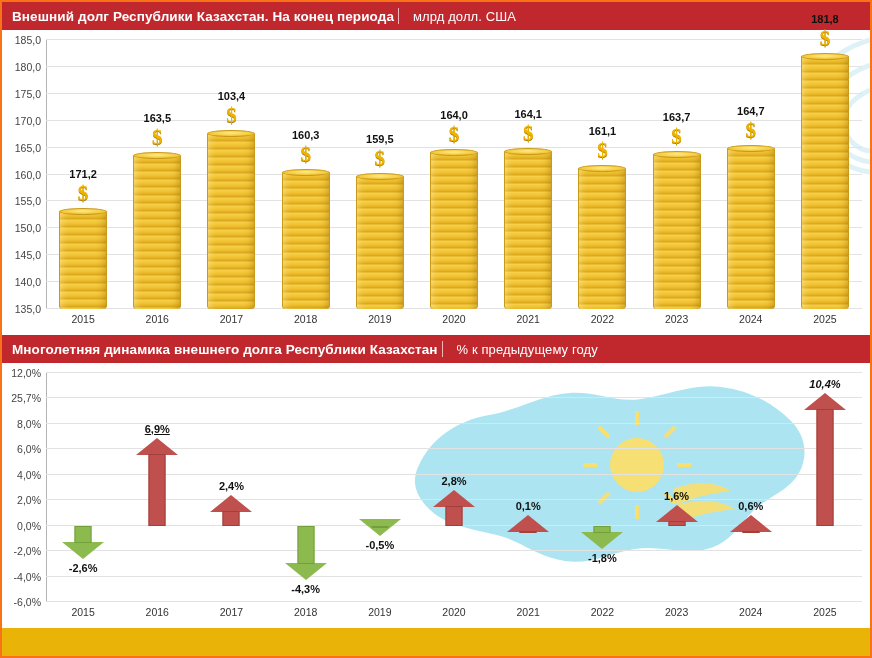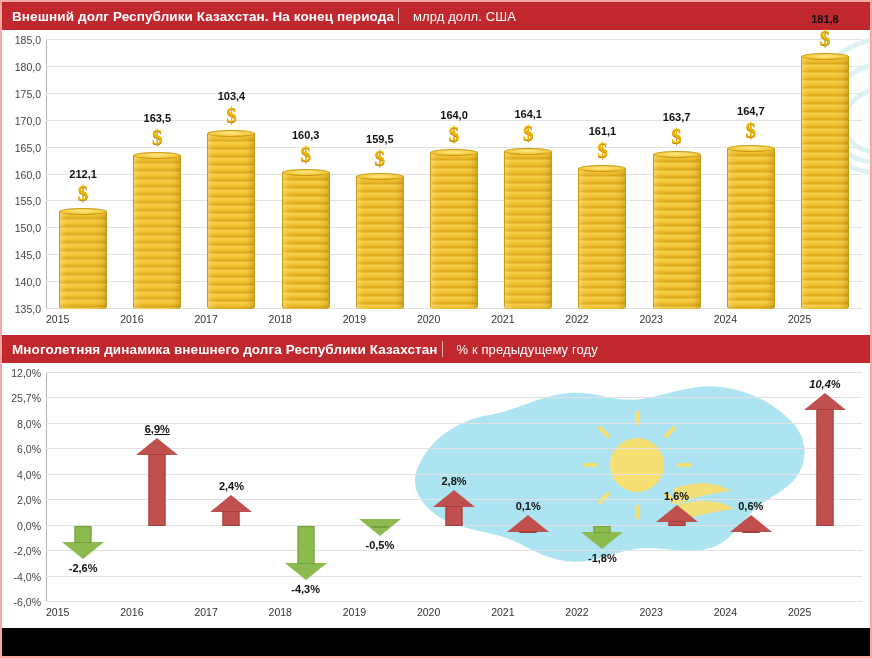--- a/index.html
+++ b/index.html
@@ -5,23 +5,23 @@
   html,body{margin:0;padding:0;}
   body{
     width:872px;height:658px;
     background:#ffffff;
     font-family:"Liberation Sans", sans-serif;
     overflow:hidden;
     position:relative;
   }
   .page{
     position:absolute;inset:0;
-    border:2px solid #fca5a5;
+    border:2px solid #f97316;
     box-sizing:border-box;
-    background:#000000;
+    background:#eab308;
   }
 
   
   .band{
     background:#c0282d;
     color:#fff;
     height:28px;
     display:flex;
     align-items:center;
     padding:0 10px;
@@ -79,20 +79,21 @@
   }
   .xlabels{
     position:absolute;
     left:44px;right:8px;
     bottom:4px;
     display:flex;
     height:18px;
   }
   .xlabels div{
     flex:1;
+    text-align:center;
     font-size:10.5px;
     color:#333;
   }
 
   
   .cols{
     position:absolute;inset:0;
     display:flex;
     align-items:flex-end;
   }
@@ -281,21 +282,21 @@
             <span class="axis-y-label">180,0</span>
           </div>
           <div class="gridline" style="bottom: 100%; margin-top: 26px;">
             <span class="axis-y-label">185,0</span>
           </div>
         </div>
       <div class="cols" id="c1cols">
           <div class="col">
             <div class="stack" style="height: 36%;"></div>
             <div class="dollar" style="bottom: calc(36% + 6px);">$</div>
-            <div class="vlabel" style="bottom: calc(36% + 32px);">212,1</div>
+            <div class="vlabel" style="bottom: calc(36% + 32px);">171,2</div>
           </div>
           <div class="col">
             <div class="stack" style="height: 57%;"></div>
             <div class="dollar" style="bottom: calc(57% + 6px);">$</div>
             <div class="vlabel" style="bottom: calc(57% + 32px);">163,5</div>
           </div>
           <div class="col">
             <div class="stack" style="height: 65%;"></div>
             <div class="dollar" style="bottom: calc(65% + 6px);">$</div>
             <div class="vlabel" style="bottom: calc(65% + 32px);">103,4</div>

